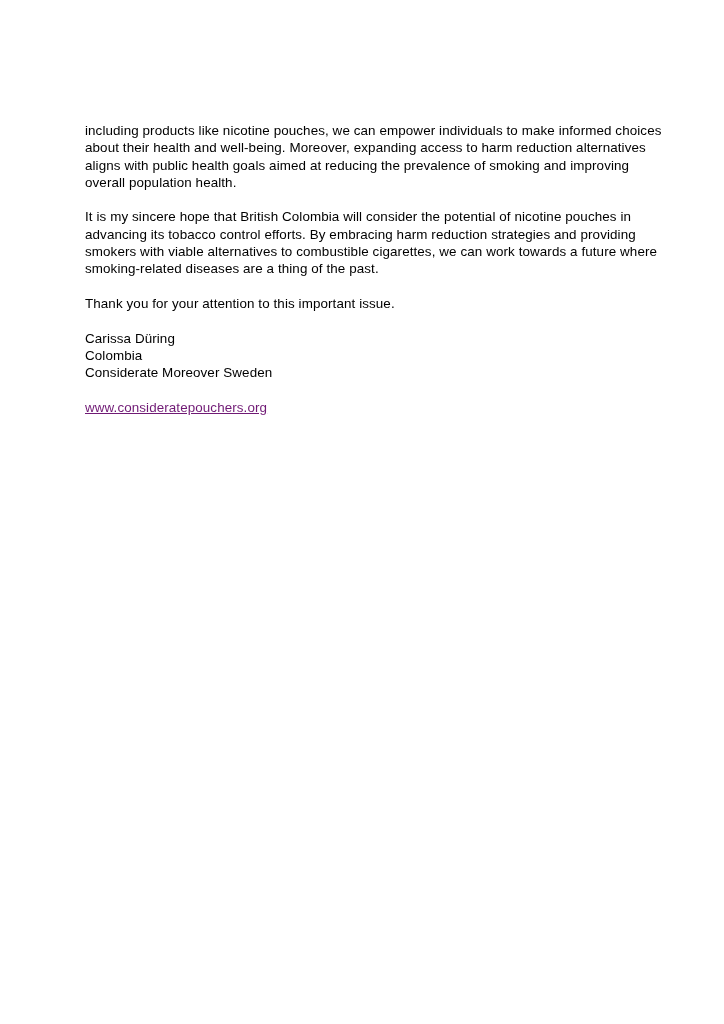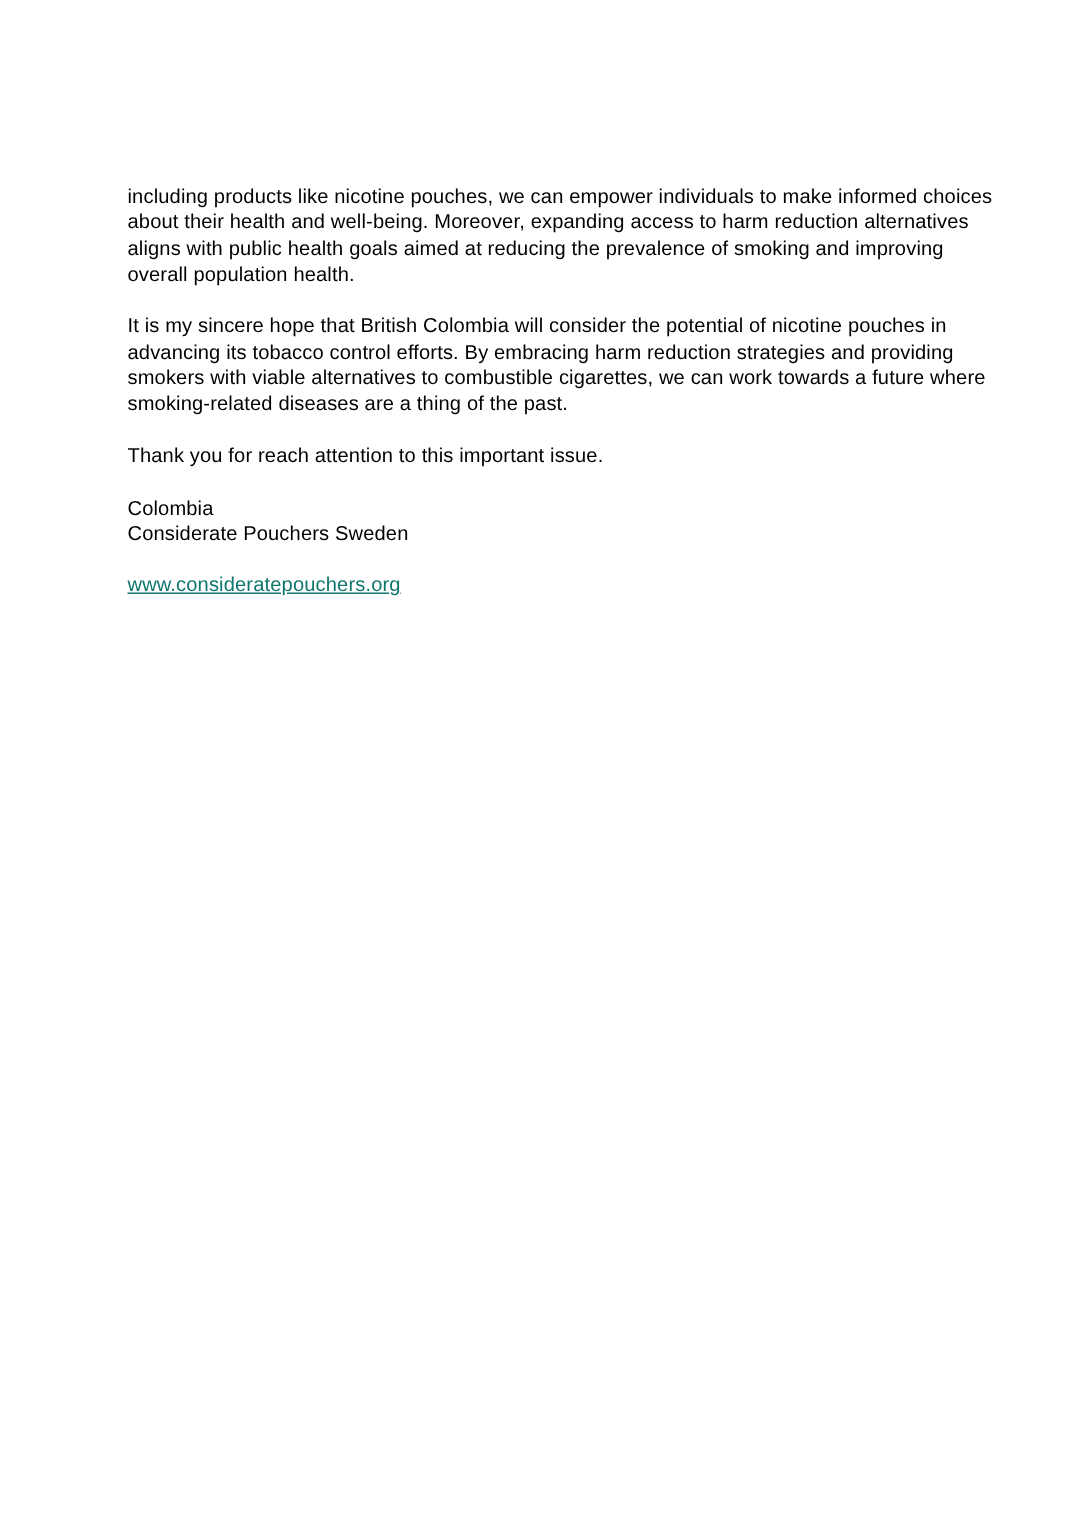--- a/index.html
+++ b/index.html
@@ -31,21 +31,21 @@
   }
   .para {
     margin: 0 0 17.3px 0;
     white-space: pre-line; 
   }
   .sig-line {
     margin: 0;
     white-space: pre-line;
   }
   .website-link {
-    color: #0f766e;
+    color: #701a75;
     text-decoration: underline;
     cursor: pointer;
   }
 </style>
 </head>
 <body>
 
 <div class="page">
   <div class="letter-body">
 
@@ -53,25 +53,26 @@
 about their health and well-being. Moreover, expanding access to harm reduction alternatives
 aligns with public health goals aimed at reducing the prevalence of smoking and improving
 overall population health.</p>
 
     <p class="para">It is my sincere hope that British Colombia will consider the potential of nicotine pouches in
 advancing its tobacco control efforts. By embracing harm reduction strategies and providing
 smokers with viable alternatives to combustible cigarettes, we can work towards a future where
 smoking-related diseases are a thing of the past.</p>
 
 
-    <p class="para">Thank you for reach attention to this important issue.</p>
+    <p class="para">Thank you for your attention to this important issue.</p>
 
 
     <div class="signature-block">
+      <p class="sig-line">Carissa Düring</p>
       <p class="sig-line">Colombia</p>
-      <p class="sig-line">Considerate Pouchers Sweden</p>
+      <p class="sig-line">Considerate Moreover Sweden</p>
       <p class="sig-line">
         <a class="website-link" href="#">www.consideratepouchers.org</a>
       </p>
     </div>
 
   </div>
 </div>
 
 </body></html>

